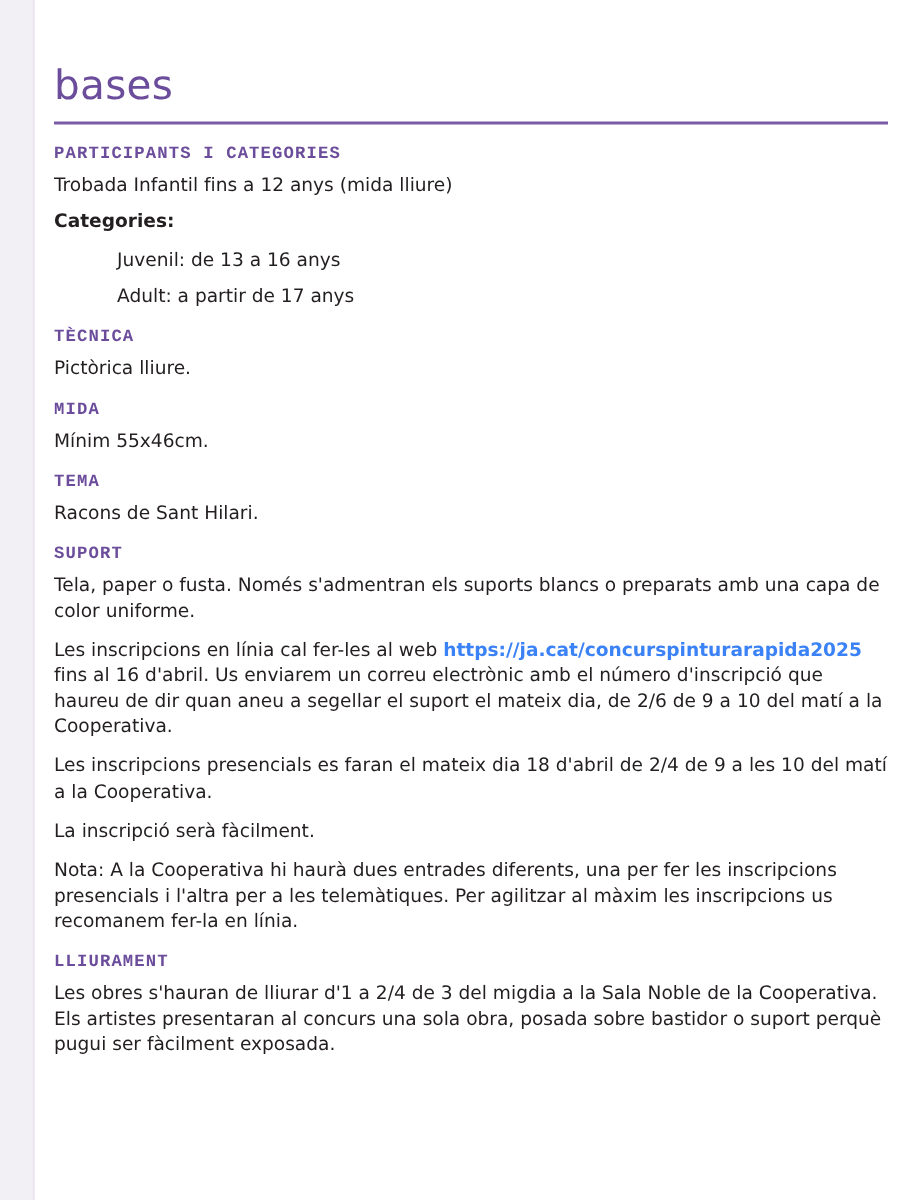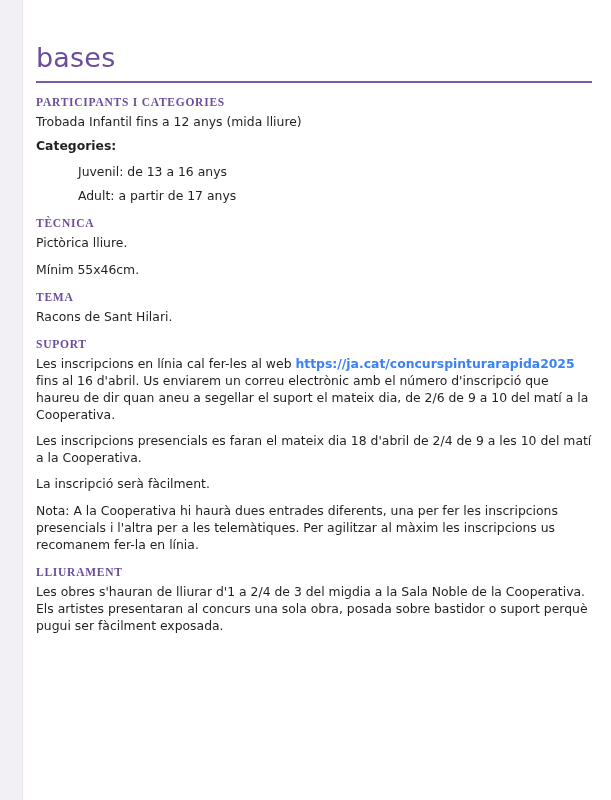--- a/index.html
+++ b/index.html
@@ -68,21 +68,21 @@
     margin: 0 0 0 14px;
     width: 556px;
   }
   h2.section {
     font-size: 11.5px;
     font-weight: bold;
     color: #6b4d9b;
     letter-spacing: 0.75px;
     text-transform: uppercase;
     margin: 13px 0 5px 0;
-    font-family: Liberation Serif, serif;
+    font-family: Liberation Mono, monospace;
   }
   p.para {
     font-size: 12.4px;
     line-height: 1.38;
     margin: 0 0 9px 0;
     color: #231f20;
   }
   p.para.tight {
     margin-bottom: 7px;
   }
@@ -121,26 +121,28 @@
 
       <h2 class="section">PARTICIPANTS I CATEGORIES</h2>
       <p class="para tight"><span class="b">Trobada Infantil</span><span> fins a 12 anys (mida lliure)</span></p>
       <p class="para sub-head">Categories:</p>
       <p class="para tight indent">Juvenil: de 13 a 16 anys</p>
       <p class="para indent">Adult: a partir de 17 anys</p>
 
       <h2 class="section">TÈCNICA</h2>
       <p class="para">Pictòrica lliure.</p>
 
+      <h2 class="section">MIDA</h2>
       <p class="para">Mínim 55x46cm.</p>
 
       <h2 class="section">TEMA</h2>
       <p class="para">Racons de Sant Hilari.</p>
 
       <h2 class="section">SUPORT</h2>
+      <p class="para">Tela, paper o fusta. Només s'admentran els suports blancs o preparats amb una capa de color uniforme.</p>
 
       <p class="para"><span class="b">Les inscripcions en línia</span><span> cal fer-les al web </span><a class="link" href="#">https://ja.cat/concurspinturarapida2025</a><span> fins al 16 d'abril. Us enviarem un correu electrònic amb el número d'inscripció que haureu de dir quan aneu a segellar el suport el mateix dia, de 2/6 de 9 a 10 del matí a la Cooperativa.</span></p>
       <p class="para"><span class="b">Les inscripcions presencials</span><span> es faran el mateix dia 18 d'abril de 2/4 de 9 a les 10 del matí a la Cooperativa.</span></p>
       <p class="para">La inscripció serà fàcilment.</p>
       <p class="para"><span class="b">Nota:</span><span> A la Cooperativa hi haurà dues entrades diferents, una per fer les inscripcions presencials i l'altra per a les telemàtiques. Per agilitzar al màxim les inscripcions us recomanem fer-la en línia.</span></p>
 
       <h2 class="section">LLIURAMENT</h2>
       <p class="para">Les obres s'hauran de lliurar d'1 a 2/4 de 3 del migdia a la Sala Noble de la Cooperativa. Els artistes presentaran al concurs una sola obra, posada sobre bastidor o suport perquè pugui ser fàcilment exposada.</p>
 
     </div>

